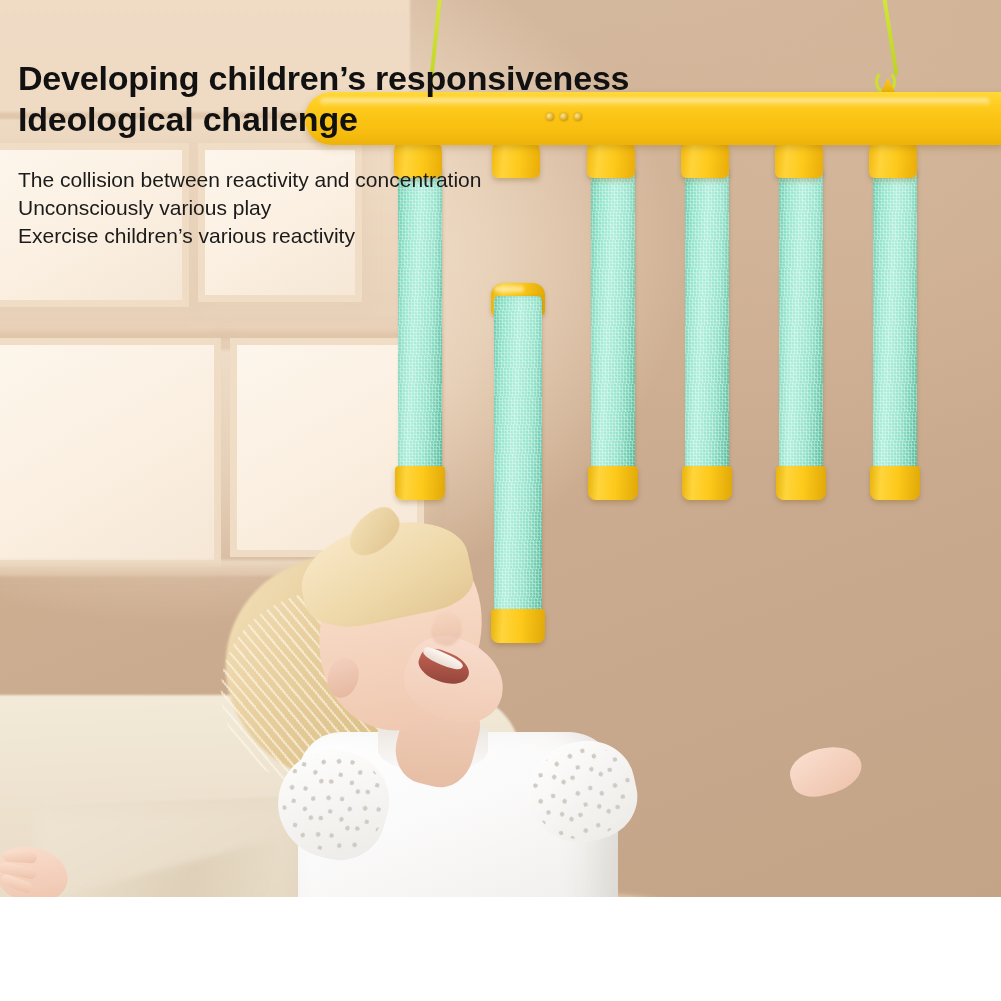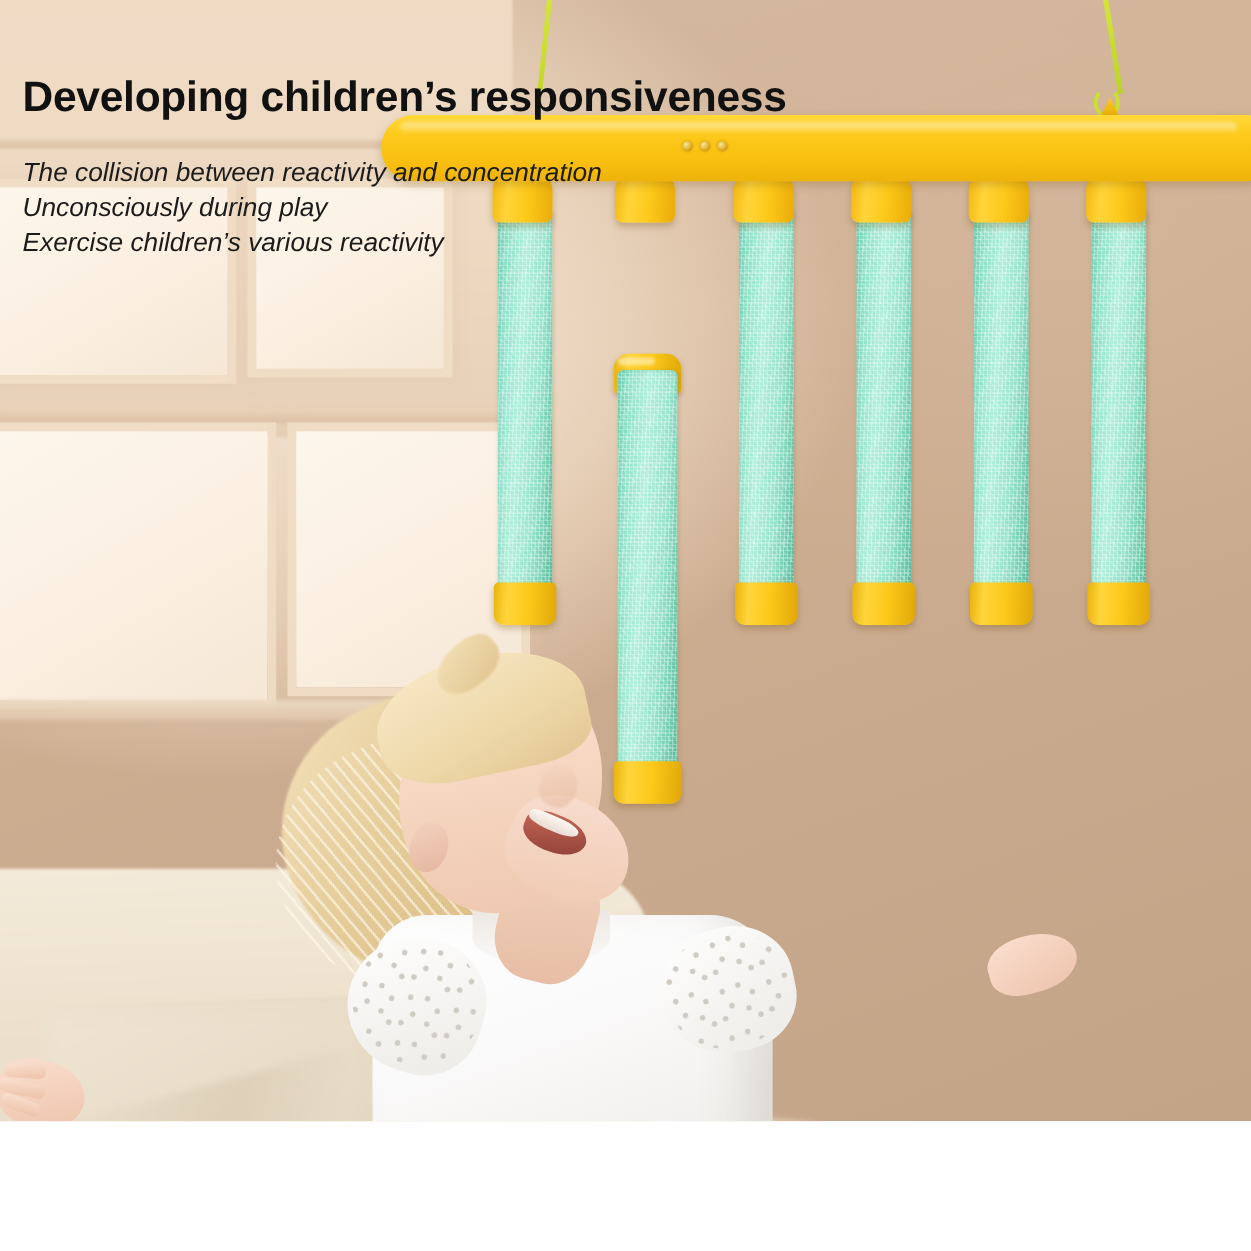--- a/index.html
+++ b/index.html
@@ -293,21 +293,21 @@
   #copy{position:absolute;left:18px;top:58px;width:640px;}
   .headline{
     color:#111111;
     font-weight:bold;
     font-size:34px;
     line-height:41px;
     letter-spacing:-0.2px;
     margin:0;
     white-space:nowrap;
   }
-  #sub-block{margin-top:26px;font-style:italic;}
+  #sub-block{margin-top:26px;}
   .subline{
     color:#1b1b1b;
     font-size:21px;
     line-height:28px;
     margin:0;
     white-space:nowrap;
   }
 </style>
 </head>
 <body>
@@ -400,20 +400,21 @@
 
   <div class="bar-mount"></div>
   <div id="bar"></div>
   <div id="bar-hl"></div>
   <div class="bar-screw" id="screw-1"></div>
   <div class="bar-screw" id="screw-2"></div>
   <div class="bar-screw" id="screw-3"></div>
 
   <div id="copy">
     <p class="headline">Developing children’s responsiveness</p>
+    <p class="headline">Ideological challenge</p>
     <div id="sub-block">
       <p class="subline">The collision between reactivity and concentration</p>
-      <p class="subline">Unconsciously during play</p>
+      <p class="subline">Unconsciously various play</p>
       <p class="subline">Exercise children’s various reactivity</p>
     </div>
   </div>
 
 </div>
 
 </body></html>

